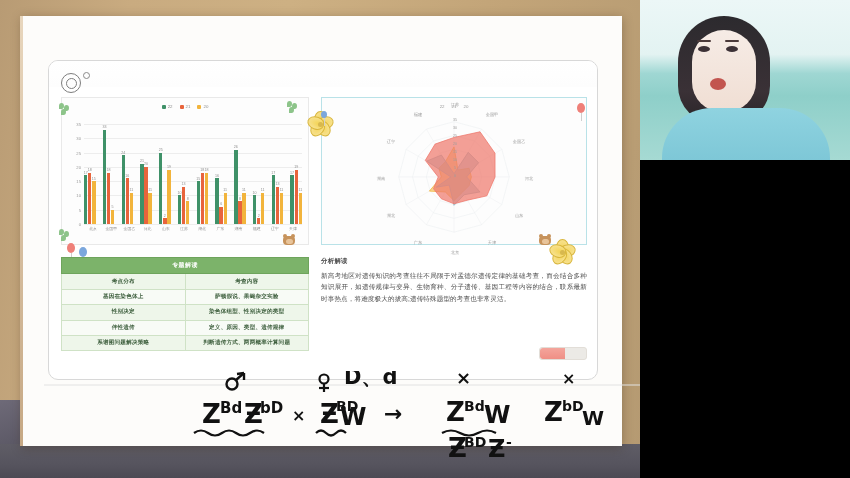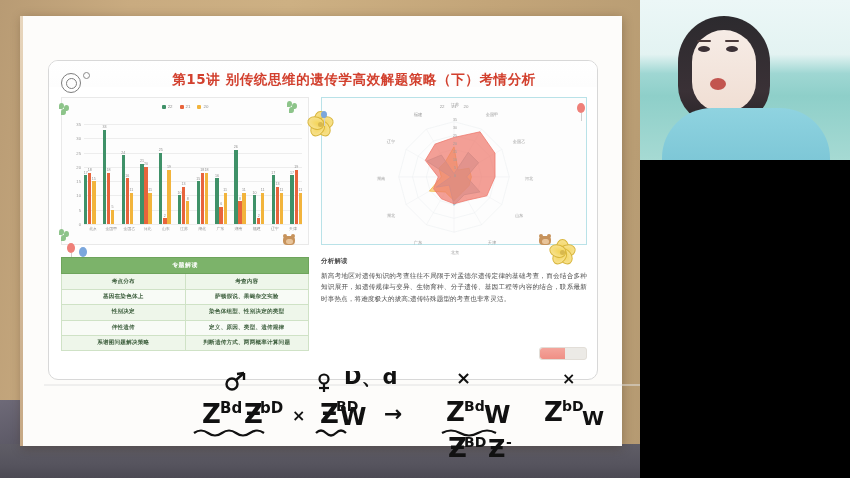--- a/index.html
+++ b/index.html
@@ -296,21 +296,20 @@
 
     <div class="slide">
       <div class="slide-bg-top"></div>
 
       <div class="target-icon">
         <div class="ring1"></div>
           <div class="ring2"></div>
           <div class="dotsm"></div>
       </div>
 
-      <div class="slide-title">第15讲 别传统思维的遗传学高效解题策略（下）考情分析</div>
 
       <div class="chart-panel">
         <div class="legend" id="barLegend">
             <span class="li">
        <span class="sw" style="background:#3f9168"></span>
        <span>22</span>
      </span>
             <span class="li">
        <span class="sw" style="background:#e8643c"></span>
        <span>21</span>

